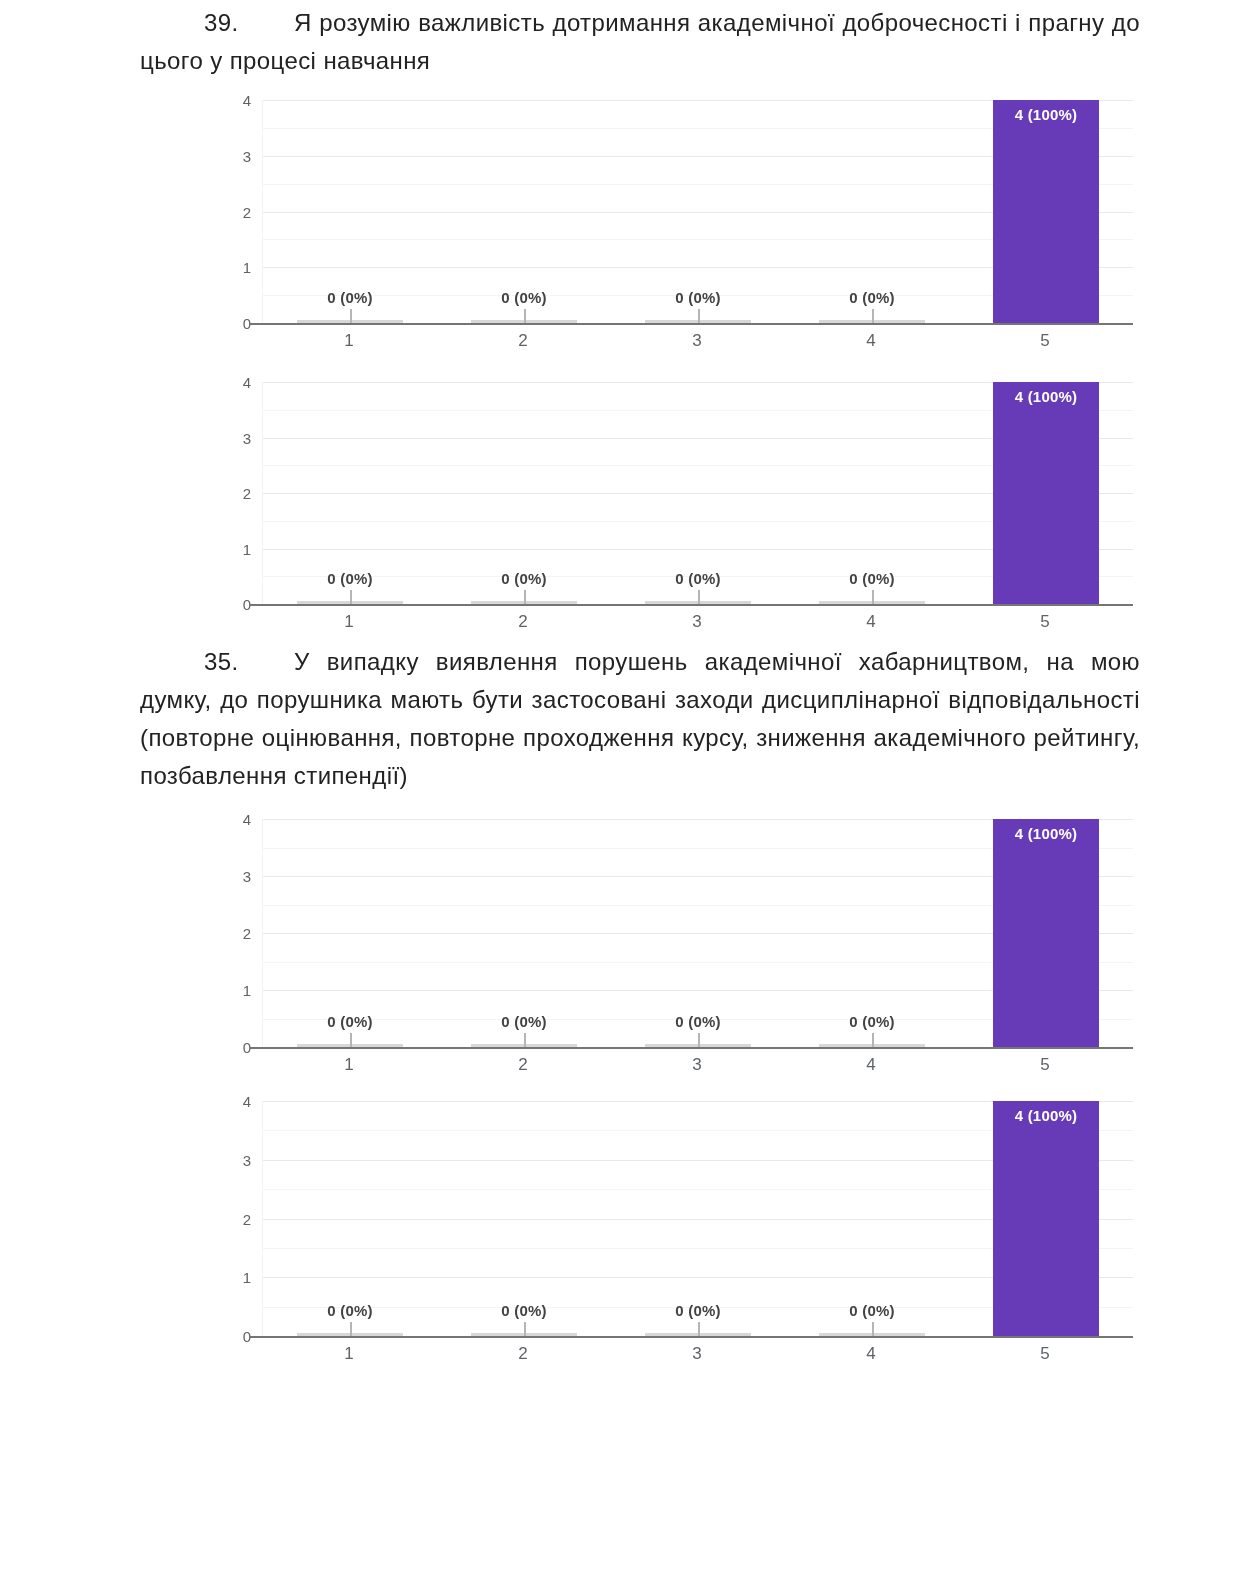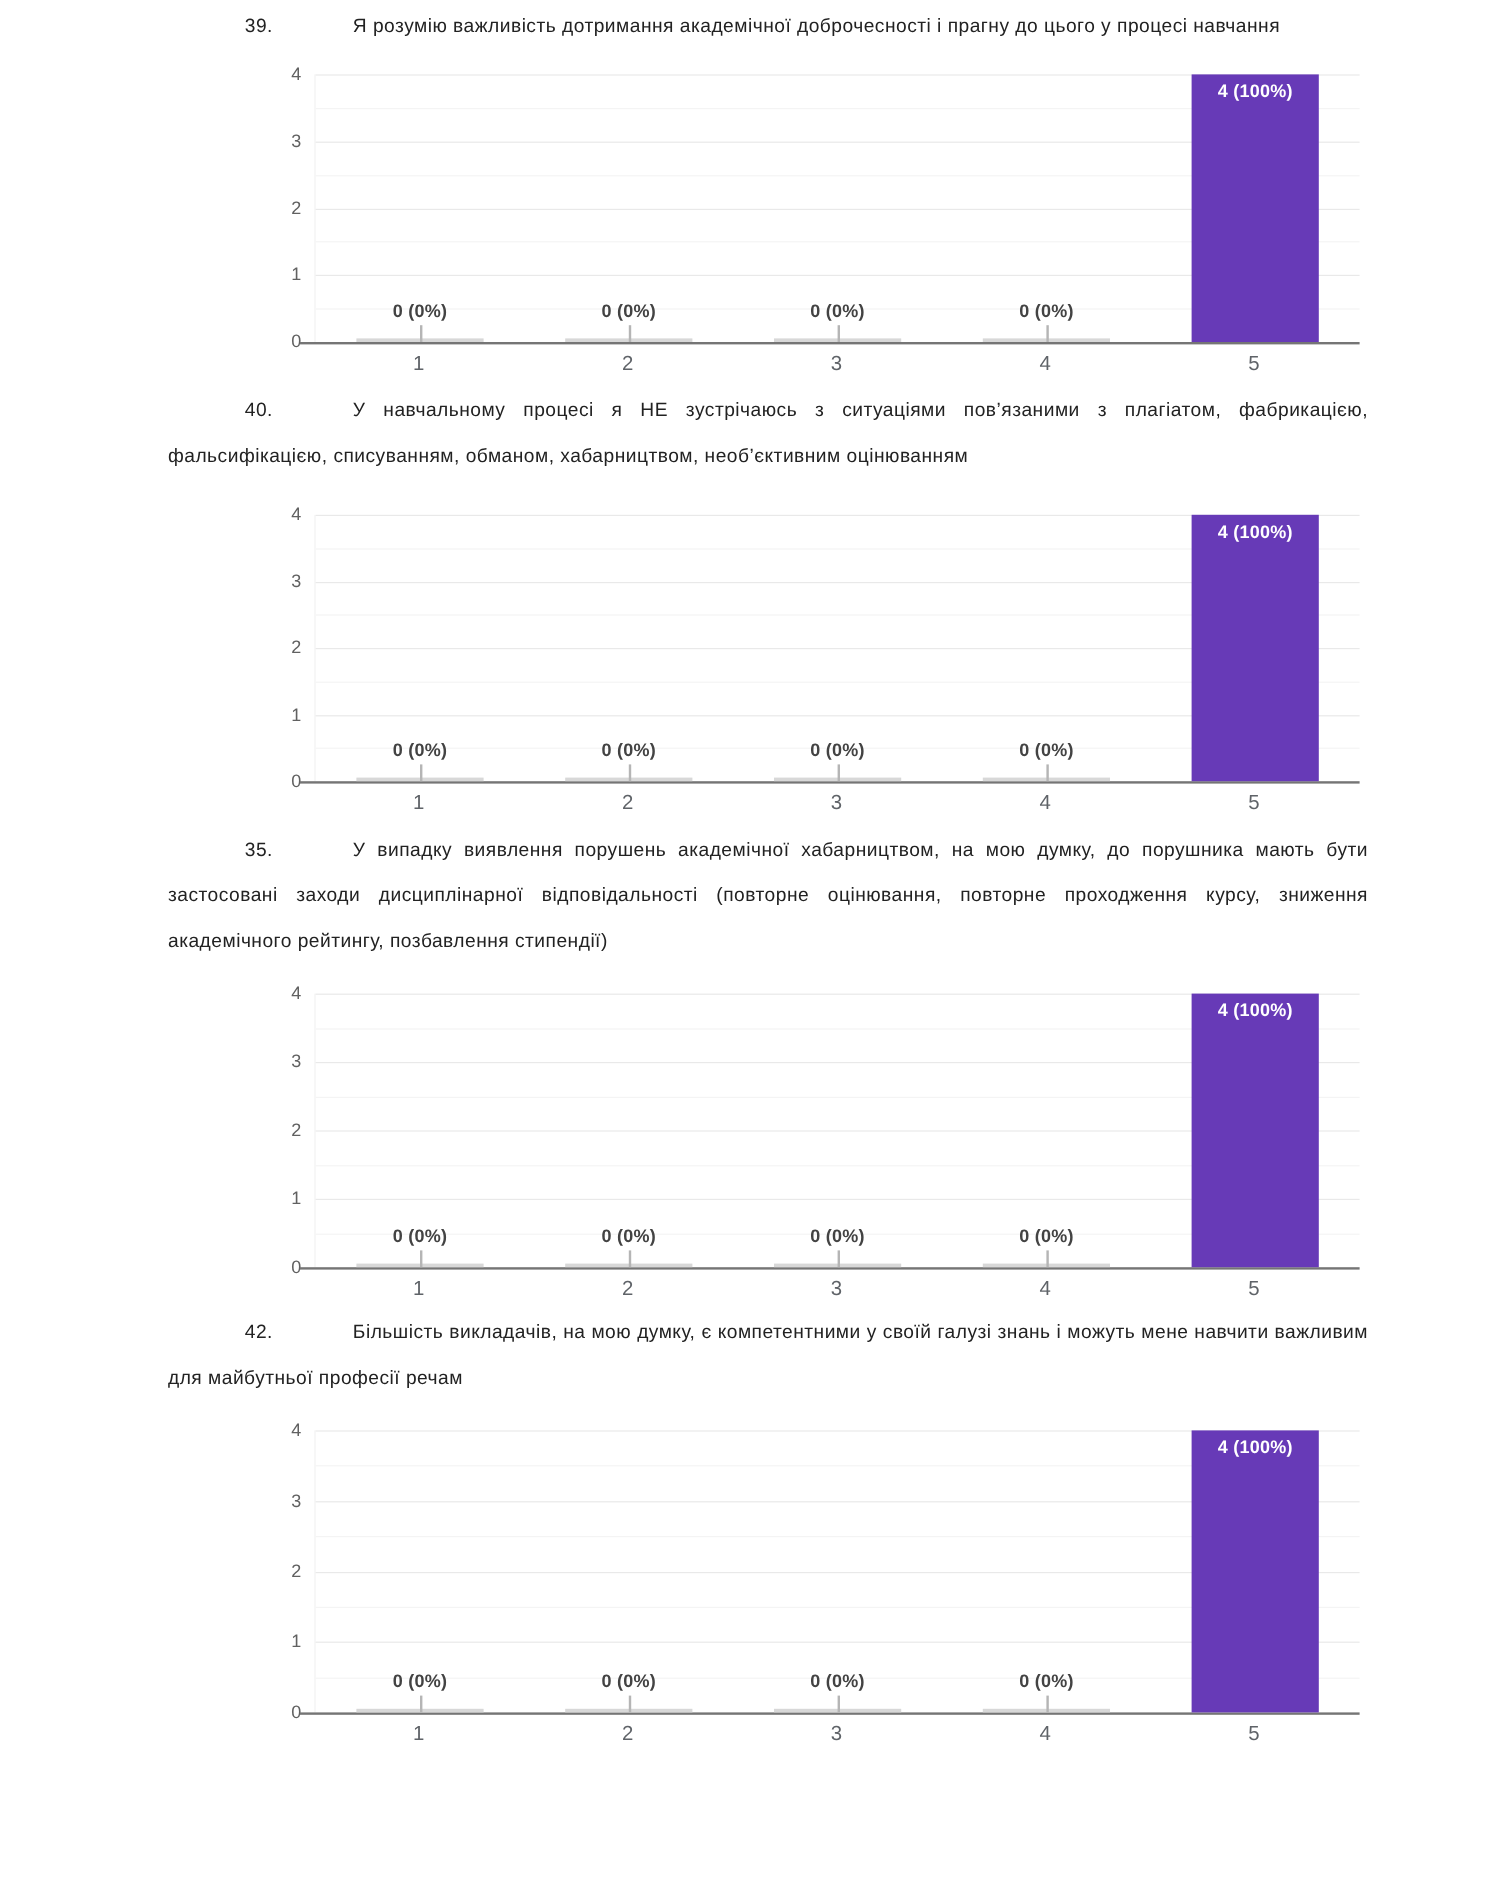--- a/index.html
+++ b/index.html
@@ -10,21 +10,21 @@
     font-family: "Liberation Sans", sans-serif;
     color: #1f1f1f;
     overflow: hidden;
   }
   .page { padding-top: 4px; }
 
   
   .q {
     margin: 0 101px 0 140px;
     width: 1000px;
-    font-size: 16px;
+    font-size: 24px;
     line-height: 38px;
     letter-spacing: 0.4px;
     text-align: justify;
     text-indent: 64px;
     color: #222222;
   }
   .qnum { display: inline-block; min-width: 90px; text-indent: 0; }
 
   
   .chart { position: relative; margin-left: 262px; width: 870px; }
@@ -99,21 +99,20 @@
       </div>
       <div class="xlabels">
         <div class="xlab" style="left: 87px;">1</div>
         <div class="xlab" style="left: 261px;">2</div>
         <div class="xlab" style="left: 435px;">3</div>
         <div class="xlab" style="left: 609px;">4</div>
         <div class="xlab" style="left: 783px;">5</div>
       </div>
     </div>
 
-  <p class="q" style="margin-top:9px"><span class="qnum">40.</span><span>У навчальному процесі я НЕ зустрічаюсь з ситуаціями пов’язаними з плагіатом, фабрикацією, фальсифікацією, списуванням, обманом, хабарництвом, необ’єктивним оцінюванням</span></p>
 
   <div class="chart c1">
       <div class="chart-plot" style="height: 222px;">
         <div class="grid" style="top: 194.25px; background: rgb(244, 244, 244);"></div>
         <div class="grid" style="top: 166.5px; background: rgb(233, 233, 233);"></div>
         <div class="grid" style="top: 138.75px; background: rgb(244, 244, 244);"></div>
         <div class="grid" style="top: 111px; background: rgb(233, 233, 233);"></div>
         <div class="grid" style="top: 83.25px; background: rgb(244, 244, 244);"></div>
         <div class="grid" style="top: 55.5px; background: rgb(233, 233, 233);"></div>
         <div class="grid" style="top: 27.75px; background: rgb(244, 244, 244);"></div>
@@ -185,21 +184,20 @@
       </div>
       <div class="xlabels">
         <div class="xlab" style="left: 87px;">1</div>
         <div class="xlab" style="left: 261px;">2</div>
         <div class="xlab" style="left: 435px;">3</div>
         <div class="xlab" style="left: 609px;">4</div>
         <div class="xlab" style="left: 783px;">5</div>
       </div>
     </div>
 
-  <p class="q" style="margin-top:6px"><span class="qnum">42.</span><span>Більшість викладачів, на мою думку, є компетентними у своїй галузі знань і можуть мене навчити важливим для майбутньої професії речам</span></p>
 
   <div class="chart c3">
       <div class="chart-plot" style="height: 235px;">
         <div class="grid" style="top: 205.625px; background: rgb(244, 244, 244);"></div>
         <div class="grid" style="top: 176.25px; background: rgb(233, 233, 233);"></div>
         <div class="grid" style="top: 146.875px; background: rgb(244, 244, 244);"></div>
         <div class="grid" style="top: 117.5px; background: rgb(233, 233, 233);"></div>
         <div class="grid" style="top: 88.125px; background: rgb(244, 244, 244);"></div>
         <div class="grid" style="top: 58.75px; background: rgb(233, 233, 233);"></div>
         <div class="grid" style="top: 29.375px; background: rgb(244, 244, 244);"></div>

